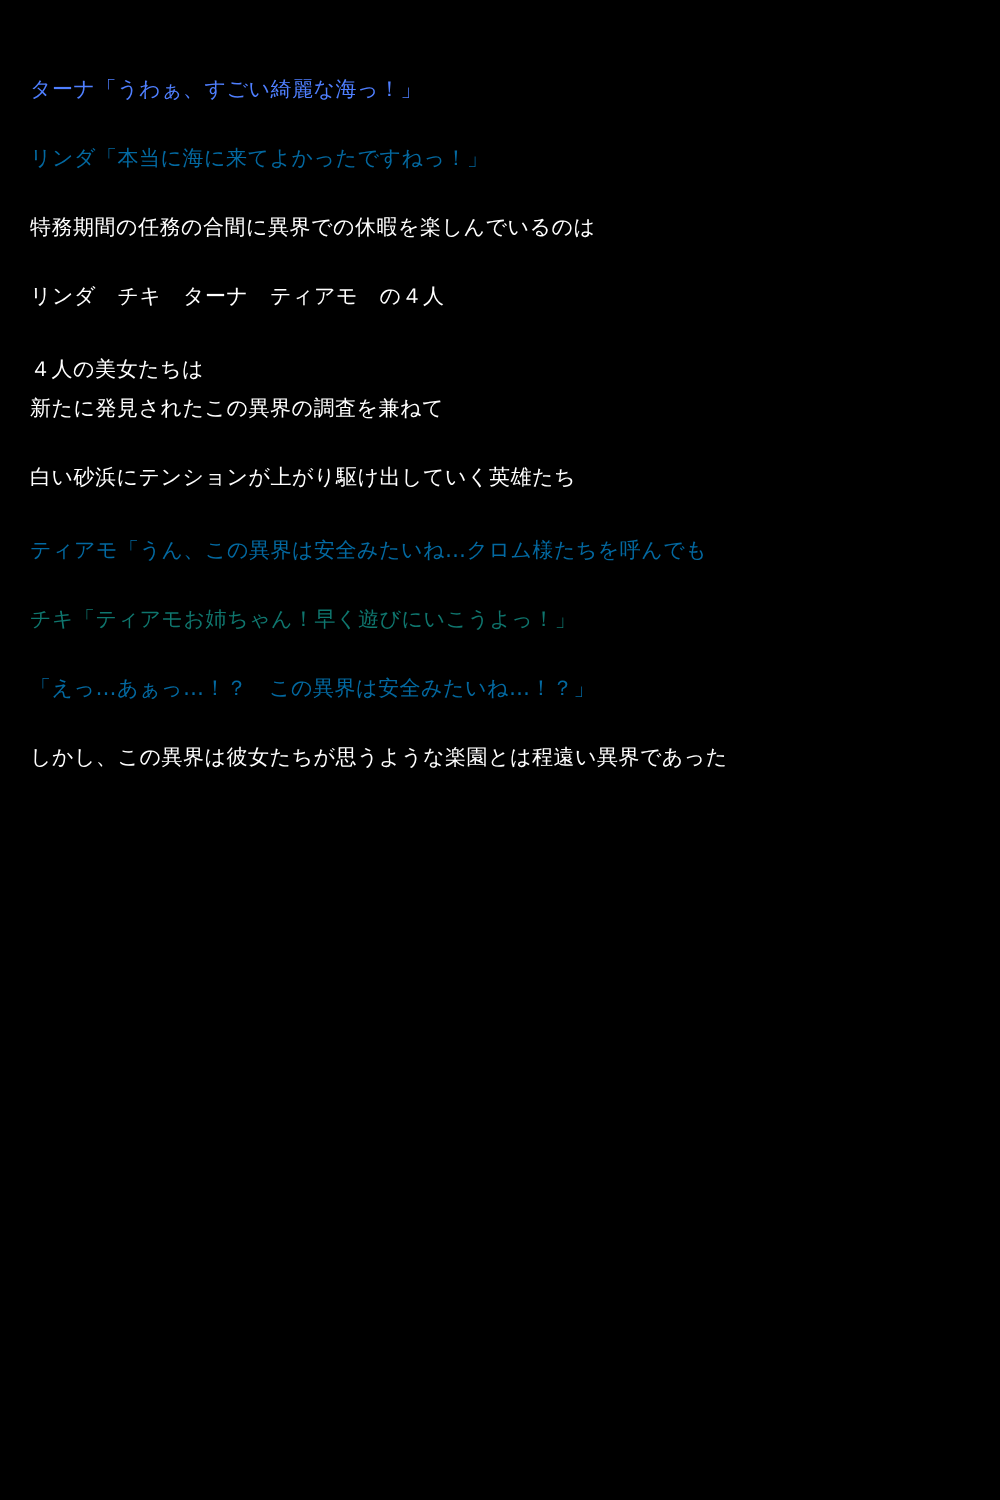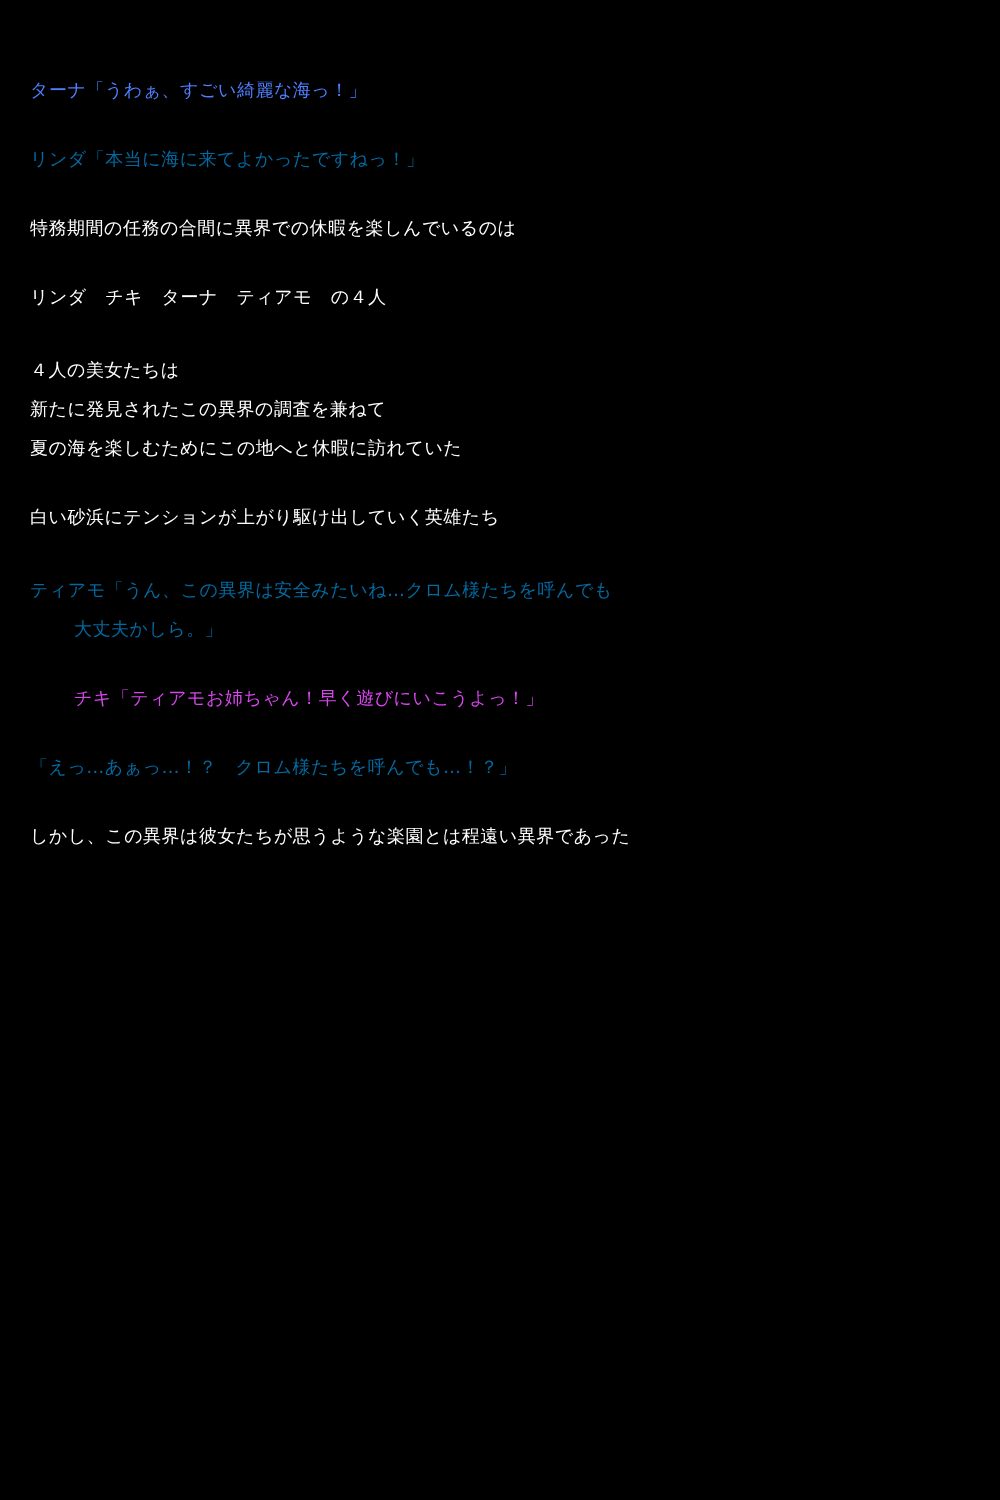--- a/index.html
+++ b/index.html
@@ -18,30 +18,30 @@
     width: 1000px;
     height: 1500px;
     background: #000000;
     box-sizing: border-box;
     padding: 70px 30px 0 30px;
   }
   .block {
     margin: 0 0 30px 0;
   }
   .line {
-    font-size: 18px;
+    font-size: 21px;
     line-height: 39px;
     letter-spacing: 0.5px;
     white-space: pre-wrap;
     text-shadow: 0 0 1px rgba(0,0,0,0.6);
   }
   .c-white  { color: #ffffff; }
   .c-blue   { color: #4f7fff; }
   .c-pink   { color: #0369a1; }
-  .c-green  { color: #d946ef; margin-left: 44px; }
+  .c-green  { color: #0f766e; }
   .tight { margin-bottom: 0; }
   .gap-group { margin-bottom: 34px; text-decoration: underline; }
   .indent { padding-left: 44px; }
 </style>
 </head>
 <body>
 
 <div id="page">
 
   <div class="block">
@@ -57,38 +57,36 @@
     <div class="line c-white">特務期間の任務の合間に異界での休暇を楽しんでいるのは</div>
   </div>
 
   <div class="block gap-group">
     <div class="line c-white">リンダ　チキ　ターナ　ティアモ　の４人</div>
   </div>
 
   <div class="block">
     <div class="line c-white tight">４人の美女たちは</div>
     <div class="line c-white tight">新たに発見されたこの異界の調査を兼ねて</div>
-    <div class="line c-white tight">夏の海を楽しむためにこの地へと休暇に訪れていた</div>
   </div>
 
   <div class="block gap-group">
     <div class="line c-white tight">白い砂浜にテンションが上がり駆け出していく英雄たち</div>
   </div>
 
   <div class="block">
     <div class="line c-pink tight">ティアモ「うん、この異界は安全みたいね…クロム様たちを呼んでも</div>
-    <div class="line c-pink tight indent">大丈夫かしら。」</div>
   </div>
 
   <div class="block">
     <div class="line c-green">チキ「ティアモお姉ちゃん！早く遊びにいこうよっ！」</div>
   </div>
 
   <div class="block">
-    <div class="line c-pink">「えっ…あぁっ…！？　クロム様たちを呼んでも…！？」</div>
+    <div class="line c-pink">「えっ…あぁっ…！？　この異界は安全みたいね…！？」</div>
   </div>
 
 
 
   <div class="block">
     <div class="line c-white">しかし、この異界は彼女たちが思うような楽園とは程遠い異界であった</div>
   </div>
 
 </div>
 

